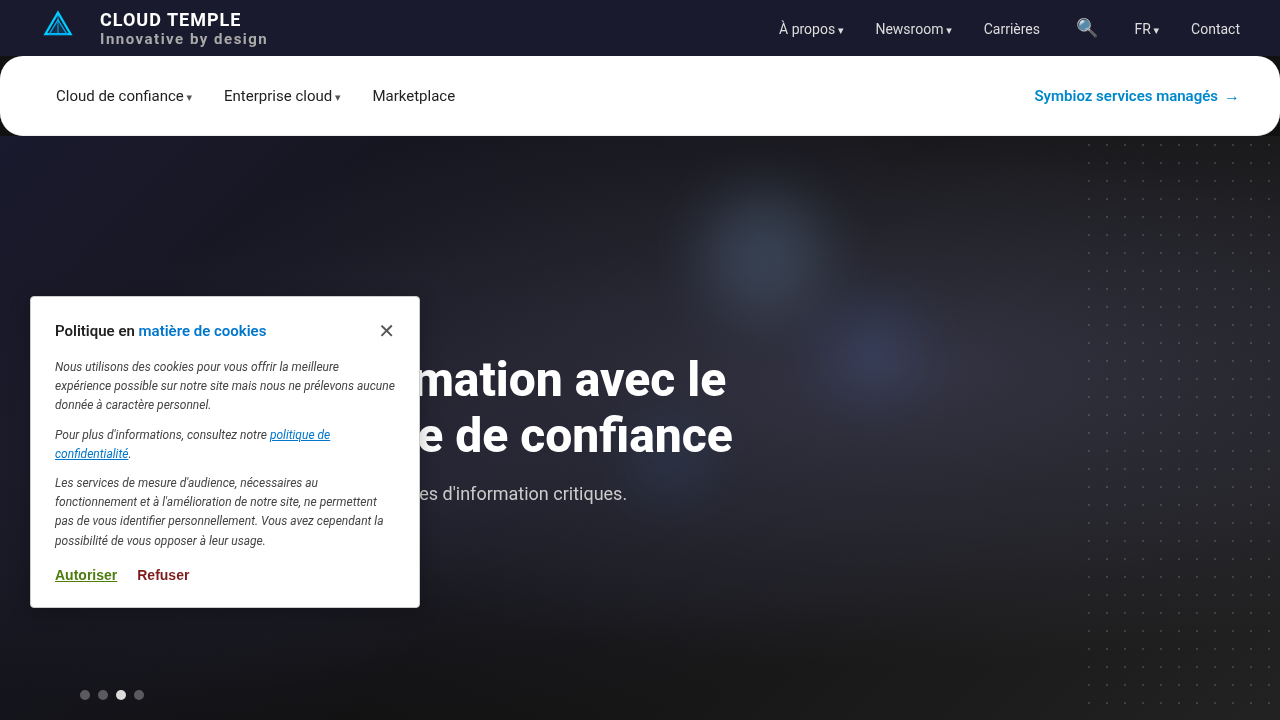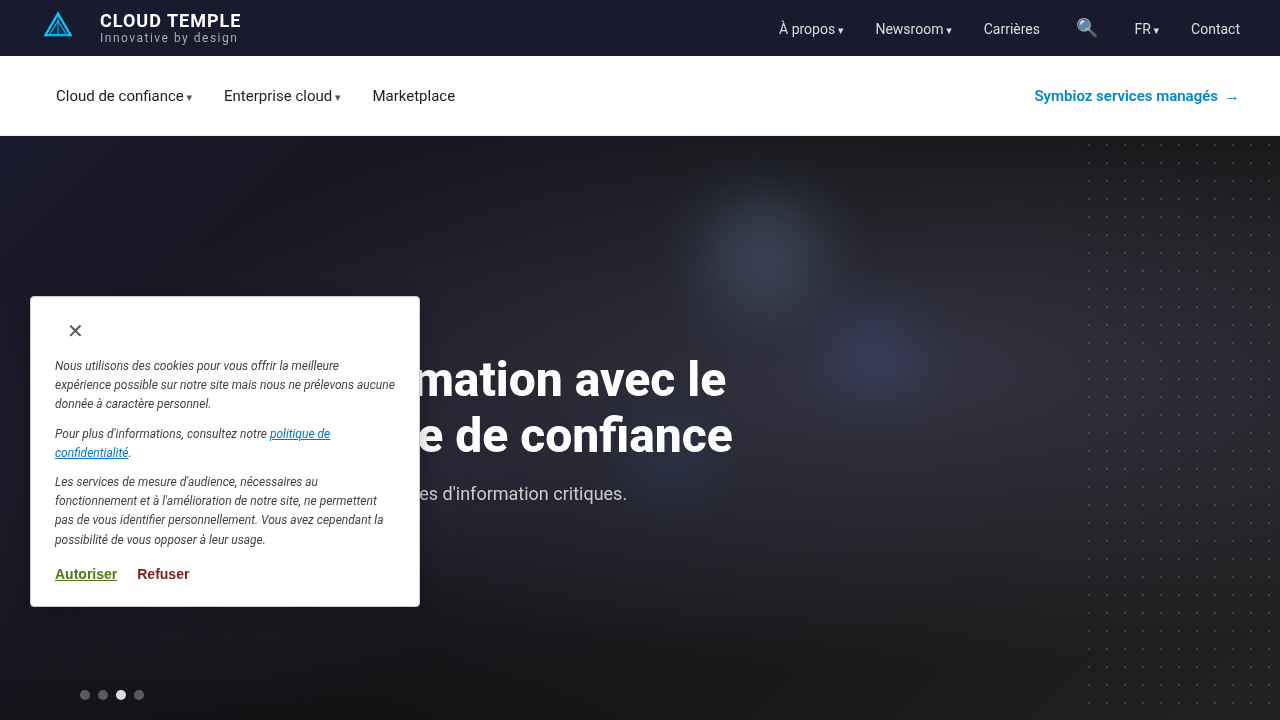--- a/index.html
+++ b/index.html
@@ -22,23 +22,24 @@
       gap: 24px;
     }
     .logo-text {
       color: #ffffff;
       font-size: 18px;
       font-weight: 700;
       letter-spacing: 1px;
     }
     .logo-sub {
       color: #aaa;
-      font-size: 12px;
+      font-size: 15px;
       display: block;
       letter-spacing: 1.5px;
+      font-weight: bold;
     }
     .logo-icon {
       width: 36px;
       height: 36px;
     }
     .top-nav-links {
       display: flex;
       align-items: center;
       gap: 32px;
       list-style: none;
@@ -64,20 +65,21 @@
     
     .sec-nav {
       background: #fff;
       display: flex;
       align-items: center;
       padding: 0 40px;
       height: 80px;
       border-bottom: 1px solid #eee;
       position: relative;
       z-index: 99;
+      border-radius: 23px;
     }
     .sec-nav-links {
       display: flex;
       align-items: center;
       gap: 0;
       list-style: none;
       flex: 1;
     }
     .sec-nav-links li a {
       color: #222;
@@ -335,20 +337,23 @@
 
   <div class="slider-dots">
     <div class="slider-dot"></div>
     <div class="slider-dot"></div>
     <div class="slider-dot active"></div>
     <div class="slider-dot"></div>
   </div>
 
   <div class="cookie-banner">
     <div class="cookie-header">
+      <span class="cookie-title">
+        <span>Politique en </span><span class="highlight">matière de cookies</span>
+      </span>
       <button class="cookie-close">✕</button>
     </div>
     <div class="cookie-body">
       <p>Nous utilisons des cookies pour vous offrir la meilleure expérience possible sur notre site mais nous ne prélevons aucune donnée à caractère personnel.</p>
       <p>
         <span>Pour plus d'informations, consultez notre </span><a href="#">politique de confidentialité</a><span>.</span>
       </p>
       <p>Les services de mesure d'audience, nécessaires au fonctionnement et à l'amélioration de notre site, ne permettent pas de vous identifier personnellement. Vous avez cependant la possibilité de vous opposer à leur usage.</p>
     </div>
     <div class="cookie-actions">

